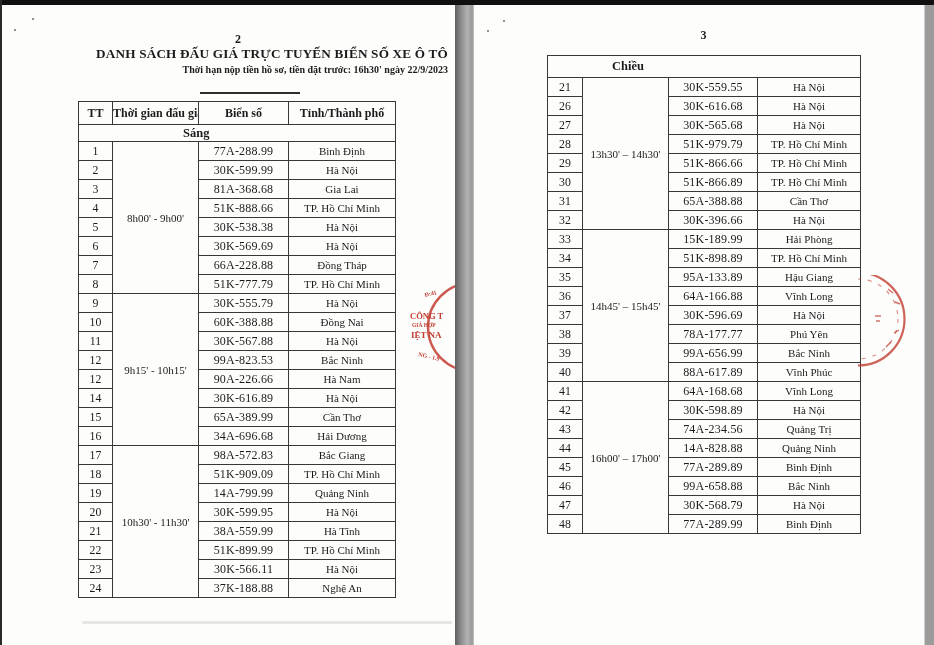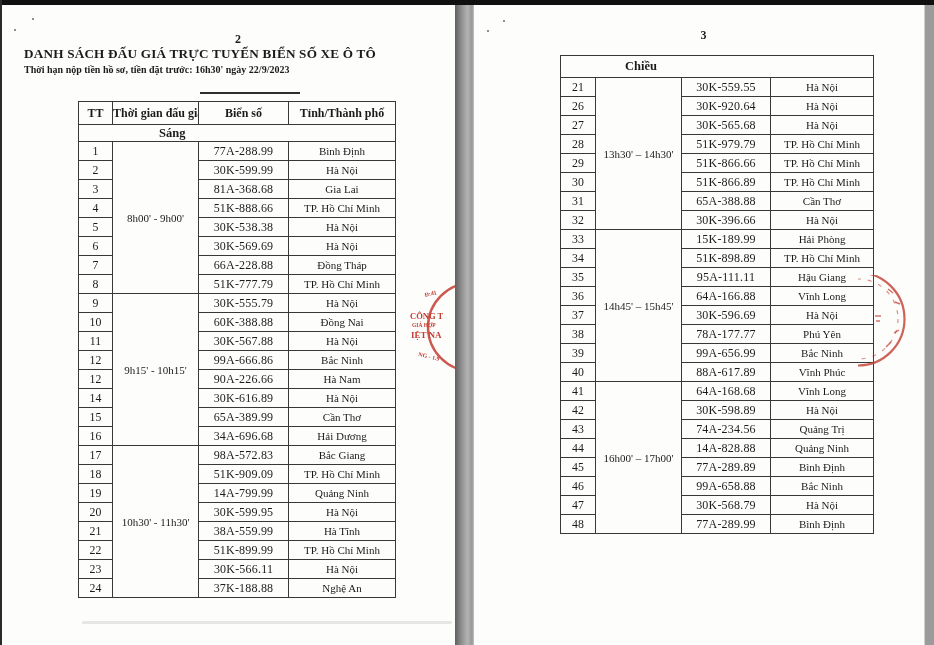--- a/index.html
+++ b/index.html
@@ -12,37 +12,37 @@
   .rightstrip{position:absolute;left:924px;top:5px;width:10px;height:640px;background:#9b9b9b;
            border-left:1px solid #cfcfcf;}
   .page{position:absolute;top:5px;height:640px;background:#fdfdfc;overflow:hidden;}
   #page-left{left:2px;width:453px;}
   #page-right{left:474px;width:450px;}
 
   .pgnum{position:absolute;font-size:12px;font-weight:bold;text-align:center;}
   #pl-num{left:20px;top:27px;width:420px;transform:translateX(6px);}
   #pr-num{left:73px;top:23px;width:313px;}
 
-  .titleblock{position:absolute;left:18px;top:42px;width:424px;text-align:left;transform:translateX(4px);}
+  .titleblock{position:absolute;left:18px;top:42px;width:424px;text-align:right;transform:translateX(4px);}
   .title1{font-size:13.2px;font-weight:bold;letter-spacing:.2px;line-height:14px;}
   .title2{font-size:13.2px;font-weight:bold;line-height:14px;margin-top:0px;}
   .subtitle{font-size:10px;font-weight:bold;margin-top:3px;}
   .subline{position:absolute;left:198px;top:87px;width:100px;height:2px;background:#2e2e2e;}
 
   table.auction{position:absolute;border-collapse:collapse;table-layout:fixed;}
   #tbl-left{left:76px;top:96px;width:317px;}
-  #tbl-right{left:86px;top:50px;width:313px;}
+  #tbl-right{left:73px;top:50px;width:313px;}
   table.auction td,table.auction th{border:1.3px solid #383838;padding:0;text-align:center;
       vertical-align:middle;white-space:nowrap;overflow:hidden;font-weight:normal;}
   table.auction th{font-size:12px;font-weight:bold;}
   #tbl-left thead tr{height:23px;margin-left:31px;}
   tr.section{font-weight:bold;}
   tr.section td{text-align:left;font-size:12.5px;font-weight:bold;}
   #tbl-left tr.section{height:17px;}
-  #tbl-left tr.section td{padding-left:80px;}
+  #tbl-left tr.section td{padding-left:104px;}
   #tbl-right tr.section{height:22px;}
   #tbl-right tr.section td{padding-left:64px;}
   tr.data{height:19px;}
   td.tt{font-size:11.8px;}
   td.time{font-size:11px;}
   td.plate{font-size:12px;letter-spacing:.2px;}
   td.city{font-size:11px;}
 
   .speck{position:absolute;width:2px;height:2px;background:#3a3a3a;border-radius:50%;opacity:.75;}
   .smudge{position:absolute;height:3px;background:#c9c9c9;opacity:.45;border-radius:2px;}
@@ -137,21 +137,21 @@
             <td class="plate">60K-388.88</td>
             <td class="city">Đồng Nai</td>
           </tr>
           <tr class="data">
             <td class="tt">11</td>
             <td class="plate">30K-567.88</td>
             <td class="city">Hà Nội</td>
           </tr>
           <tr class="data">
             <td class="tt">12</td>
-            <td class="plate">99A-666.86</td>
+            <td class="plate">99A-823.53</td>
             <td class="city">Bắc Ninh</td>
           </tr>
           <tr class="data">
             <td class="tt">12</td>
             <td class="plate">90A-226.66</td>
             <td class="city">Hà Nam</td>
           </tr>
           <tr class="data">
             <td class="tt">14</td>
             <td class="plate">30K-616.89</td>
@@ -240,21 +240,21 @@
           <td colspan="4">Chiều</td>
         </tr>
       <tr class="data">
             <td class="tt">21</td>
             <td class="time" rowspan="8">13h30' – 14h30'</td>
             <td class="plate">30K-559.55</td>
             <td class="city">Hà Nội</td>
           </tr>
           <tr class="data">
             <td class="tt">26</td>
-            <td class="plate">30K-920.64</td>
+            <td class="plate">30K-616.68</td>
             <td class="city">Hà Nội</td>
           </tr>
           <tr class="data">
             <td class="tt">27</td>
             <td class="plate">30K-565.68</td>
             <td class="city">Hà Nội</td>
           </tr>
           <tr class="data">
             <td class="tt">28</td>
             <td class="plate">51K-979.79</td>
@@ -286,21 +286,21 @@
             <td class="plate">15K-189.99</td>
             <td class="city">Hải Phòng</td>
           </tr>
           <tr class="data">
             <td class="tt">34</td>
             <td class="plate">51K-898.89</td>
             <td class="city">TP. Hồ Chí Minh</td>
           </tr>
           <tr class="data">
             <td class="tt">35</td>
-            <td class="plate">95A-111.11</td>
+            <td class="plate">95A-133.89</td>
             <td class="city">Hậu Giang</td>
           </tr>
           <tr class="data">
             <td class="tt">36</td>
             <td class="plate">64A-166.88</td>
             <td class="city">Vĩnh Long</td>
           </tr>
           <tr class="data">
             <td class="tt">37</td>
             <td class="plate">30K-596.69</td>

